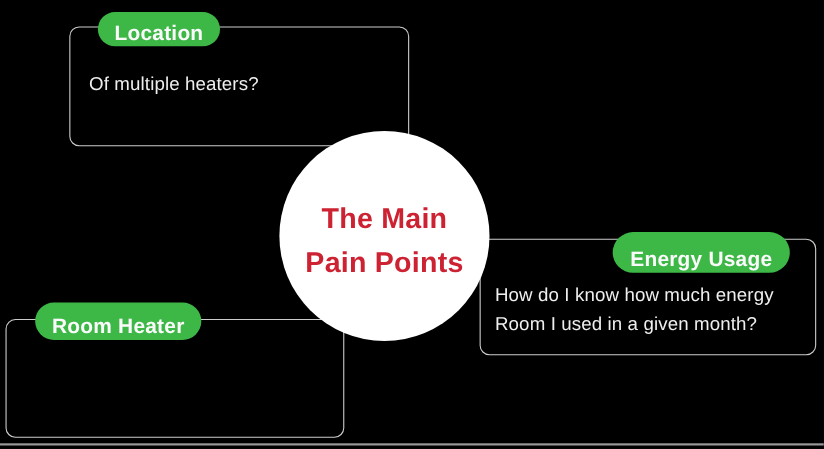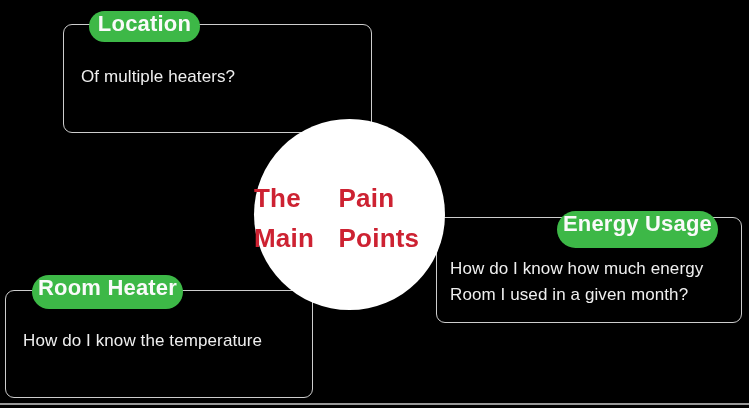--- a/index.html
+++ b/index.html
@@ -27,23 +27,23 @@
     border-radius: 9px;
     background: transparent;
     box-sizing: border-box;
   }
   .pill {
     position: absolute;
     background: var(--pill-green);
     border-radius: 999px;
     color: var(--pill-text);
     display: flex;
-    align-items: flex-start;
+    align-items: flex-end;
     justify-content: center;
-    font-size: 22px;
+    font-size: 19px;
     font-weight: 600;
     letter-spacing: 0.2px;
     z-index: 3;
   }
   .question {
     position: absolute;
     color: var(--body-text);
     font-size: 17px;
     line-height: 26px;
     font-weight: 500;
@@ -53,21 +53,21 @@
   }
   .center-circle {
     position: absolute;
     left: 254px;
     top: 119px;
     width: 191px;
     height: 191px;
     border-radius: 50%;
     background: var(--circle-fill);
     display: flex;
-    flex-direction: row;
+    flex-direction: column;
     align-items: center;
     justify-content: center;
     padding-top: 7px;
     box-sizing: border-box;
     z-index: 5;
   }
   .center-line {
     color: var(--accent-red);
     font-size: 26px;
     font-weight: bold;
@@ -116,21 +116,20 @@
   <div class="question" id="text-energy">
     <div>How do I know how much energy</div>
     <div>Room I used in a given month?</div>
   </div>
 
   <div class="box" id="box-room"></div>
   <div class="pill" id="pill-room">
     <span>Room Heater</span>
   </div>
   <div class="question" id="text-room">
-    <div>How do I know the temperature</div>
   </div>
 
   <div class="center-circle">
     <div class="center-line">The Main</div>
     <div class="center-line">Pain Points</div>
   </div>
 
   <div class="bottom-divider"></div>
 
 </div>

